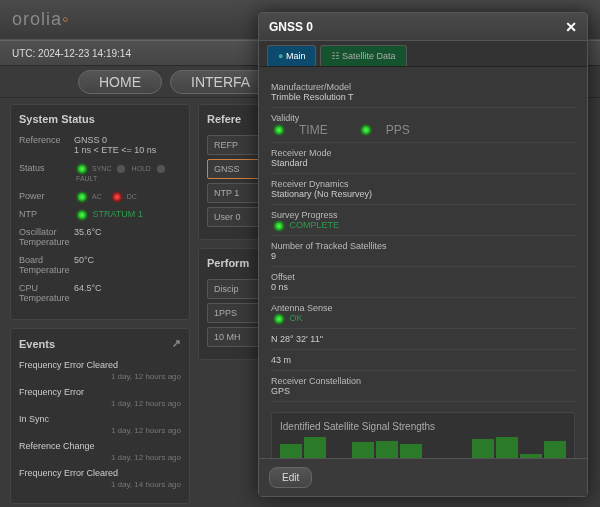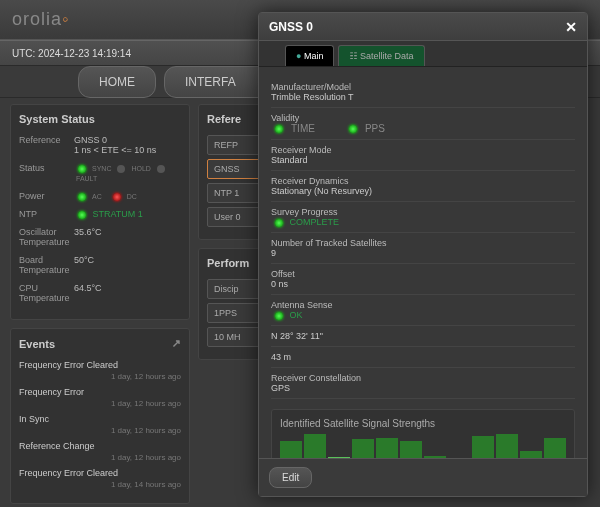--- a/index.html
+++ b/index.html
@@ -6,21 +6,21 @@
 body { background: #3a3a3a; color: #aaa; font-size: 10px; width: 600px; height: 507px; overflow: hidden; position: relative; }
 
 
 .topbar { height: 40px; background: linear-gradient(#4a4a4a,#3a3a3a); border-bottom: 1px solid #555; padding: 0 12px; display: flex; align-items: center; }
 .logo { font-size: 18px; color: #888; letter-spacing: 1px; }
 .logo .dot { color: #d08040; }
 
 .timebar { height: 26px; background: linear-gradient(#505050,#454545); border-top: 1px solid #666; border-bottom: 1px solid #2a2a2a; padding: 0 12px; display: flex; align-items: center; color: #ddd; font-size: 10px; }
 
 .navbar { height: 32px; display: flex; align-items: center; padding: 0 10px; gap: 8px; background: #3a3a3a; border-bottom: 1px solid #2a2a2a; }
-.navbtn { background: linear-gradient(#555,#444); border: 1px solid #666; border-radius: 12px; height: 32px; padding: 0 20px; color: #ccc; font-size: 12px; display: flex; align-items: center; cursor: pointer; }
+.navbtn { background: linear-gradient(#555,#444); border: 1px solid #666; border-radius: 12px; height: 24px; padding: 0 20px; color: #ccc; font-size: 14px; display: flex; align-items: center; cursor: pointer; }
 .navbtn.partial { padding-right: 40px; }
 
 .main { display: flex; padding: 6px 10px; gap: 8px; }
 .col { display: flex; flex-direction: column; gap: 8px; }
 .col1 { width: 180px; }
 .col2 { width: 120px; }
 
 .panel { background: #323232; border: 1px solid #444; border-radius: 3px; padding: 8px; }
 .panel-title { color: #ccc; font-size: 11px; font-weight: bold; margin-bottom: 10px; display:flex; justify-content:space-between; align-items:center;}
 .row { display: flex; margin-bottom: 8px; font-size: 9px; }
@@ -39,30 +39,30 @@
 .events .ev { font-size:9px; color:#ccc; margin-bottom:2px; }
 .events .evtime { font-size:8px; color:#777; text-align:right; margin-bottom:6px; }
 .expand-icon { color:#888; font-size:11px; cursor:pointer; }
 
 
 .modal { position:absolute; left:258px; top:12px; width:330px; height:485px; background:#3a3a3a; border:1px solid #555; border-radius:4px; box-shadow:0 0 20px rgba(0,0,0,.6); display:flex; flex-direction:column; }
 .modal-head { height:28px; background:linear-gradient(#4a4a4a,#3e3e3e); border-bottom:1px solid #555; display:flex; align-items:center; justify-content:space-between; padding:0 10px; color:#fff; font-size:12px; font-weight:bold; }
 .close { color:#fff; font-size:14px; cursor:pointer; }
 .tabs { height:26px; background:#333; display:flex; align-items:flex-end; padding:0 8px; border-bottom:1px solid #222; }
 .tab { font-size:9px; color:#aaa; padding:5px 10px; border:1px solid #555; border-bottom:none; border-radius:3px 3px 0 0; margin-right:4px; cursor:pointer; background:#14532d; }
-.tab.active { background:#000000; color:#fff;margin-left:18px; }
+.tab.active { background:#0c4a6e; color:#fff; }
 .tab .dot2 { color:#4a9; }
 
 .modal-body { flex:1; overflow:auto; padding:10px 12px; background:#383838; }
 .mrow { display:flex; font-size:9px; padding:5px 0; border-bottom:1px solid #444;flex-direction:column; }
 .mrow:last-child { border-bottom:none; }
 .mrow .mlab { width:140px; color:#bbb; }
 .mrow .mval { color:#ccc; }
 .validity-leds { display:flex; gap:30px; }
-.validity-leds span { display:flex; align-items:center; gap:4px; font-size:10px; color:#888; }
+.validity-leds span { display:flex; align-items:center; gap:12px; font-size:12px; color:#888; }
 .complete { color:#2a9d4a; }
 .ok { color:#2a9d4a; }
 
 .sigpanel { margin-top:10px; background:#323232; border:1px solid #444; border-radius:3px; padding:8px; }
 .sigpanel-title { color:#aaa; font-size:10px; font-weight:normal; margin-bottom:2px; }
 .bars { display:flex; align-items:flex-end; height:65px; gap:2px; }
 .bar { flex:1; background:#2a7a2a; }
 .bar.light { background:#5ac05a; }
 
 .modal-foot { padding:8px 10px; background:#3a3a3a; border-top:1px solid #555; }

